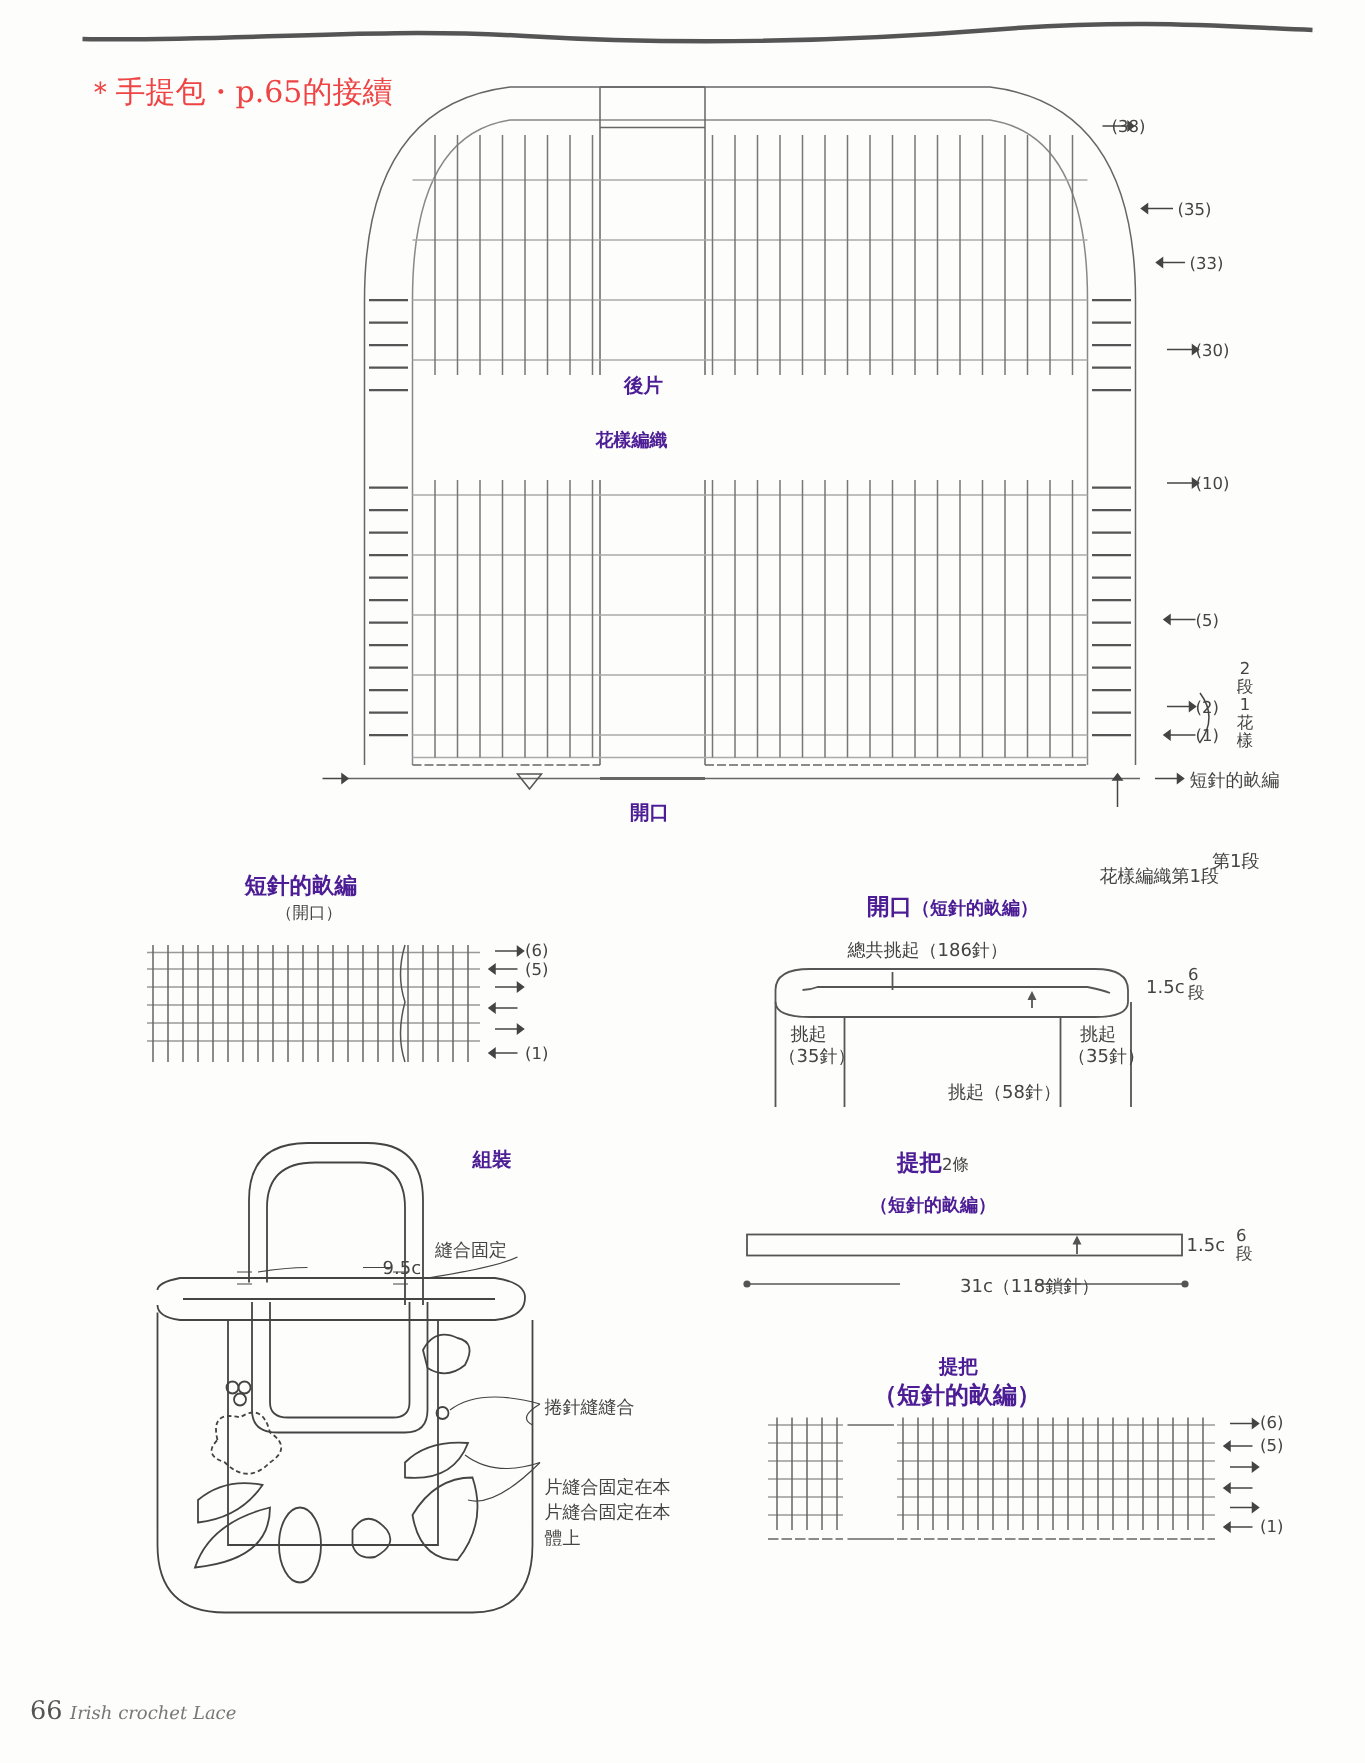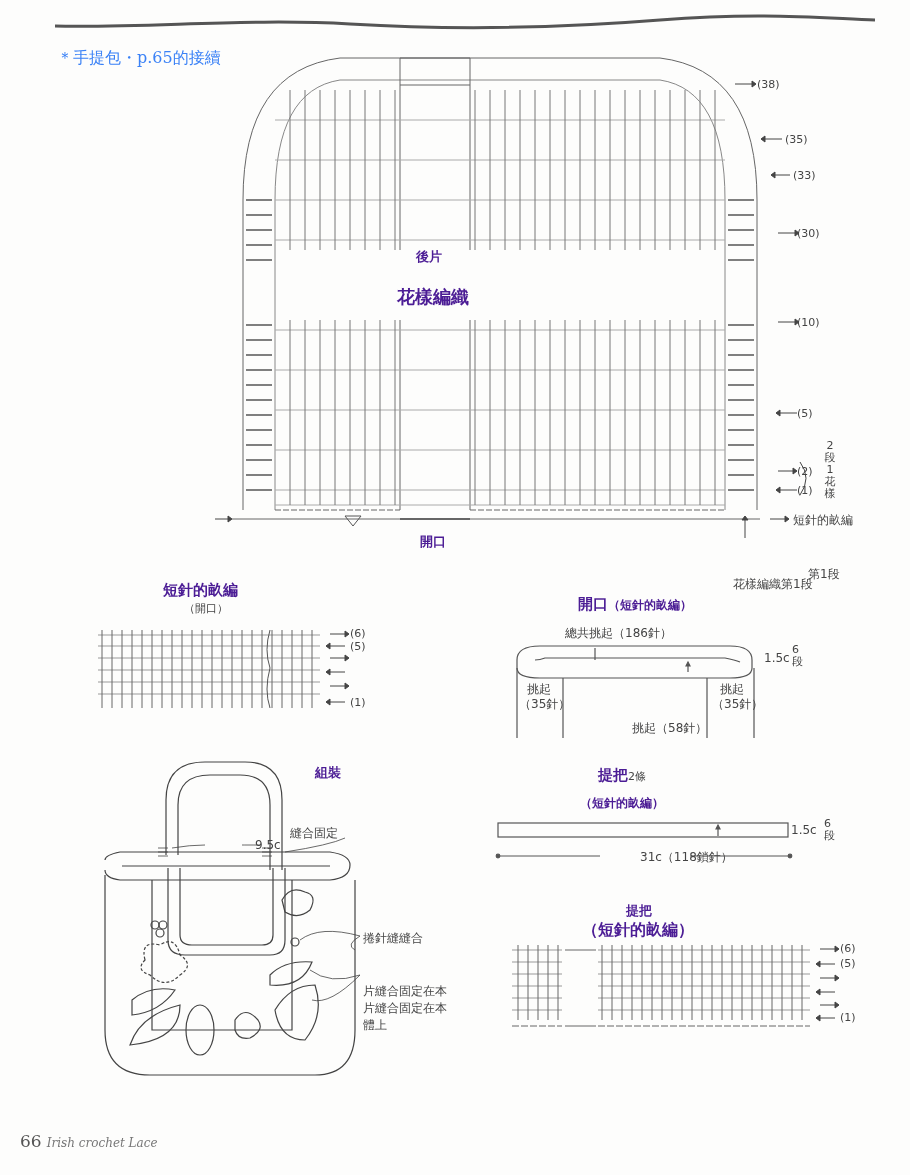--- a/index.html
+++ b/index.html
@@ -1,18 +1,18 @@
 <!DOCTYPE html>
 <html><head>
 <meta charset="utf-8">
 <style>
   html,body{margin:0;padding:0;background:#fdfdfc;}
   body{width:910px;height:1175px;position:relative;overflow:hidden;font-family:"DejaVu Sans",sans-serif;color:#444;}
   .abs{position:absolute;}
-  .title{font-family:"DejaVu Serif",serif;font-size:16px;color:#3b82f6;}
+  .title{font-family:"DejaVu Serif",serif;font-size:20px;color:#ef4444;}
   .bold{font-weight:bold;color:#4c1d95;}
   .small{font-size:11px;color:#444;}
   .lbl{font-size:12px;color:#444;}
   svg{position:absolute;left:0;top:0;}
   .footer-num{font-family:"DejaVu Serif",serif;font-size:17px;color:#555;}
   .footer-txt{font-family:"DejaVu Serif",serif;font-style:italic;font-size:12px;color:#777;}
 </style>
 </head>
 <body>
 
@@ -196,24 +196,24 @@
 
     <path d="M345 838 Q330 845 285 852" stroke-width="0.8"></path>
     <path d="M360 936 Q345 945 355 950 M360 936 Q320 925 300 940" stroke-width="0.8"></path>
     <path d="M360 975 Q330 985 310 970 M360 975 Q330 1005 312 1000" stroke-width="0.8"></path>
   </g>
 </svg>
 
 <div class="abs title" style="left:57px;top:48px;">＊手提包・p.65的接續</div>
 
 <div class="abs bold" style="left:416px;top:248px;font-size:13px;">後片</div>
-<div class="abs bold" style="left:397px;top:285px;font-size:18px;">花樣編織</div>
+<div class="abs bold" style="left:397px;top:285px;font-size:12px;">花樣編織</div>
 <div class="abs bold" style="left:420px;top:533px;font-size:13px;">開口</div>
 
-<div class="abs small" style="left:757px;top:78px;text-align:center;">(<span>38</span>)</div>
+<div class="abs small" style="left:741px;top:78px;text-align:center;">(<span>38</span>)</div>
 <div class="abs small" style="left:785px;top:133px;">(<span>35</span>)</div>
 <div class="abs small" style="left:793px;top:169px;">(<span>33</span>)</div>
 <div class="abs small" style="left:797px;top:227px;">(<span>30</span>)</div>
 <div class="abs small" style="left:797px;top:316px;">(<span>10</span>)</div>
 <div class="abs small" style="left:797px;top:407px;">(<span>5</span>)</div>
 <div class="abs small" style="left:797px;top:465px;">(<span>2</span>)</div>
 <div class="abs small" style="left:797px;top:484px;">(<span>1</span>)</div>
 
 <div class="abs small" style="left:824px;top:440px;line-height:12px;text-align:center;width:12px;">
   <div>2</div>

